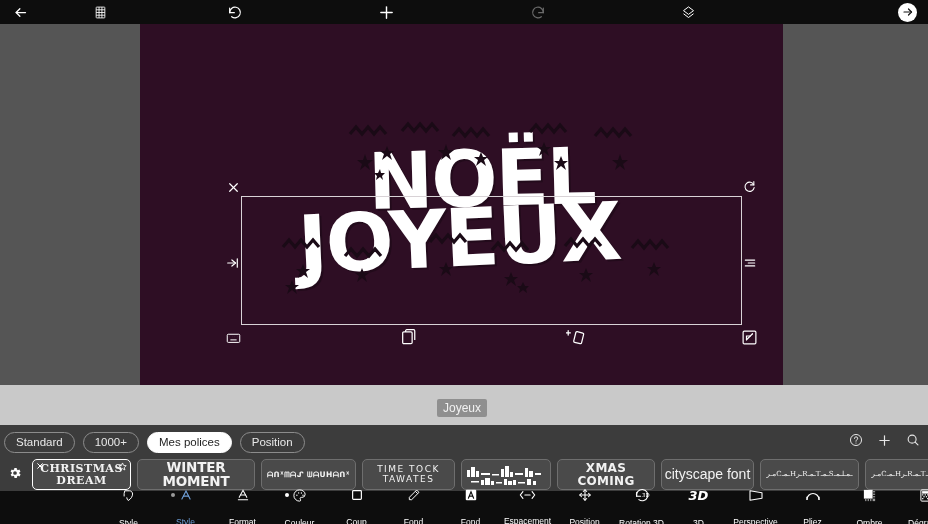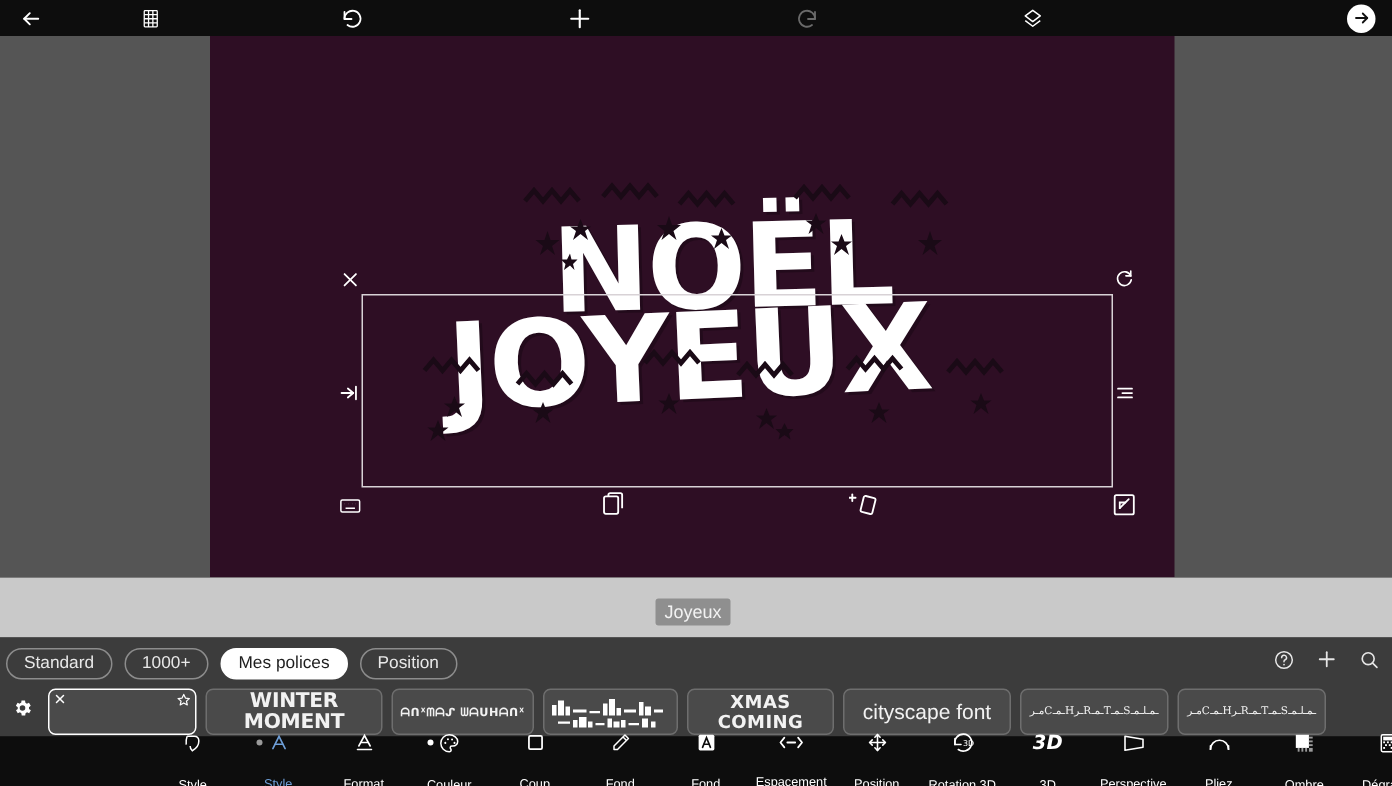--- a/index.html
+++ b/index.html
@@ -130,21 +130,21 @@
                  font-size: 11px; letter-spacing: 0.5px; }
   .f-winter    { width: 118px; font-family: "DejaVu Sans", sans-serif; font-weight: 700;
                  font-size: 13.5px; letter-spacing: -0.2px; }
   .f-sym       { width: 95px; font-family: "DejaVu Sans", sans-serif; font-weight: 700;
                  font-size: 7.5px; letter-spacing: 0.4px; }
   .f-tick      { width: 93px; font-family: "DejaVu Sans", sans-serif;
                  font-size: 9px; letter-spacing: 1.5px; }
   .f-city      { width: 90px; }
   .f-xmas      { width: 98px; font-family: "DejaVu Sans", sans-serif; font-weight: 700;
                  font-size: 12px; letter-spacing: 0.3px; }
-  .f-cityname  { width: 112px; font-family: "Liberation Sans", sans-serif; font-size: 14px; }
+  .f-cityname  { width: 93px; font-family: "Liberation Sans", sans-serif; font-size: 14px; }
   .f-arab      { width: 99px; font-family: "DejaVu Serif", serif; font-size: 7px;
                  letter-spacing: 0.2px; }
 
   
   .skyline { width: 82px; height: 22px; }
 
   
   .toolbar {
     position: absolute; top: 491px; left: 0; width: 928px; height: 33px;
     background: #0d0d0d;
@@ -400,30 +400,34 @@
           <svg width="8" height="8" viewBox="0 0 24 24" fill="none" stroke="#fff" stroke-width="3" stroke-linecap="round">
               <line x1="5" y1="5" x2="19" y2="19"></line>
               <line x1="19" y1="5" x2="5" y2="19"></line>
             </svg>
         </span>
         <span class="fc-badge fc-star">
           <svg width="9" height="9" viewBox="0 0 24 24" fill="none" stroke="#fff" stroke-width="2.2" stroke-linejoin="round">
               <polygon points="12 2.5 15 9 22 9.8 16.8 14.4 18.3 21.2 12 17.7 5.7 21.2 7.2 14.4 2 9.8 9 9"></polygon>
             </svg>
         </span>
+        <span class="fc-text">CHRISTMAS DREAM</span>
       </div>
 
       <div class="fontcard f-winter">
         <span class="fc-text">WINTER MOMENT</span>
       </div>
 
       <div class="fontcard f-sym">
         <span class="fc-text">ᗩᑎᕽᗰᗩᔑ ᗯᗩᑌᕼᗩᑎᕽ</span>
       </div>
 
+      <div class="fontcard f-tick">
+        <span class="fc-text">TIME TOCK TAWATES</span>
+      </div>
 
       <div class="fontcard f-city">
         <svg class="skyline" viewBox="0 0 82 22" fill="#ffffff">
           <rect x="2" y="6" width="3" height="7"></rect>
             <rect x="6" y="3" width="4" height="10"></rect>
             <rect x="11" y="7" width="3" height="6"></rect>
           <rect x="16" y="9" width="9" height="2"></rect>
             <rect x="27" y="10" width="7" height="1.5"></rect>
           <rect x="36" y="5" width="3" height="8"></rect>
             <rect x="40" y="2" width="4" height="11"></rect>

